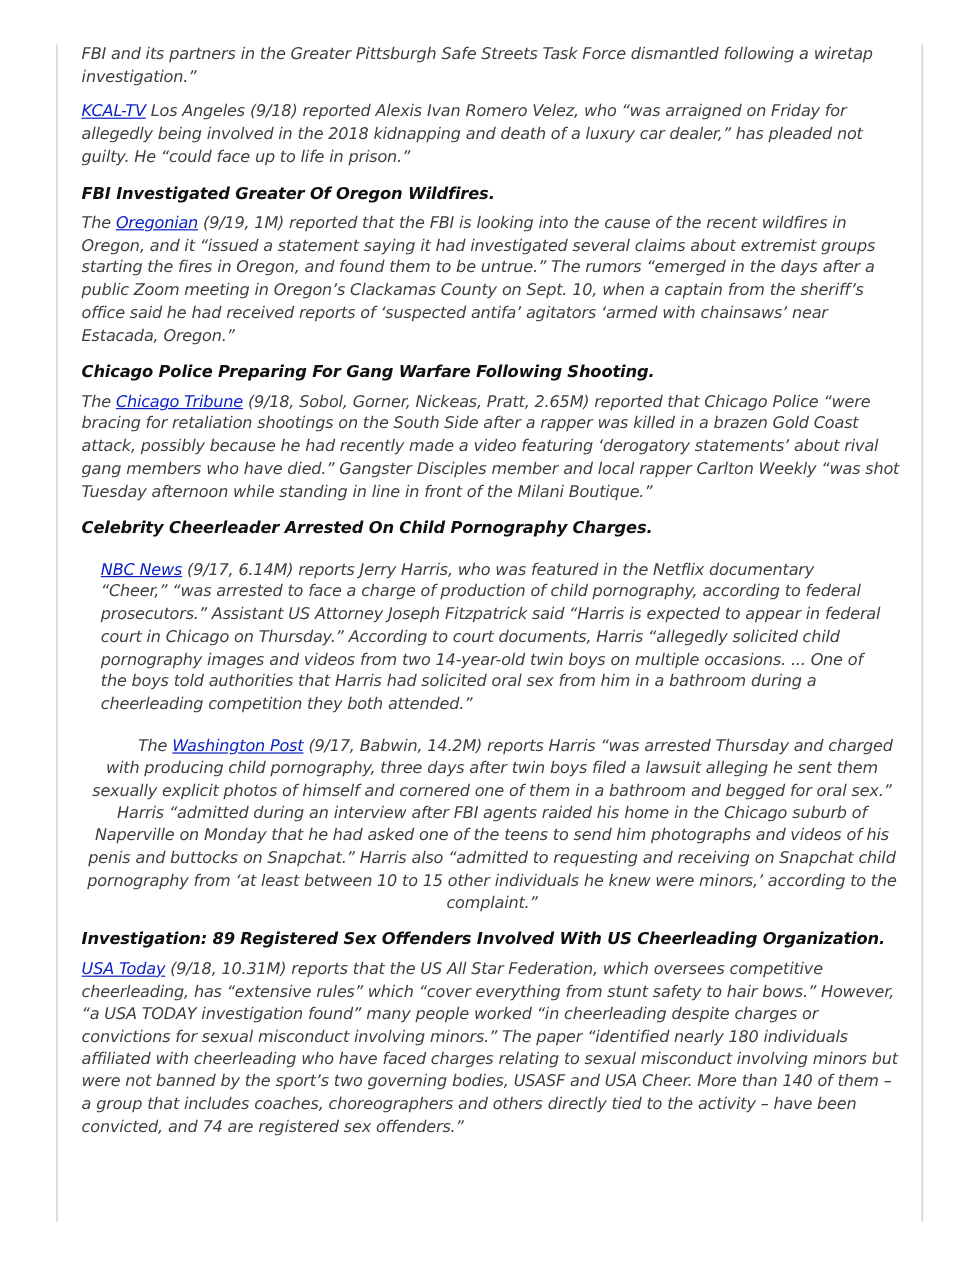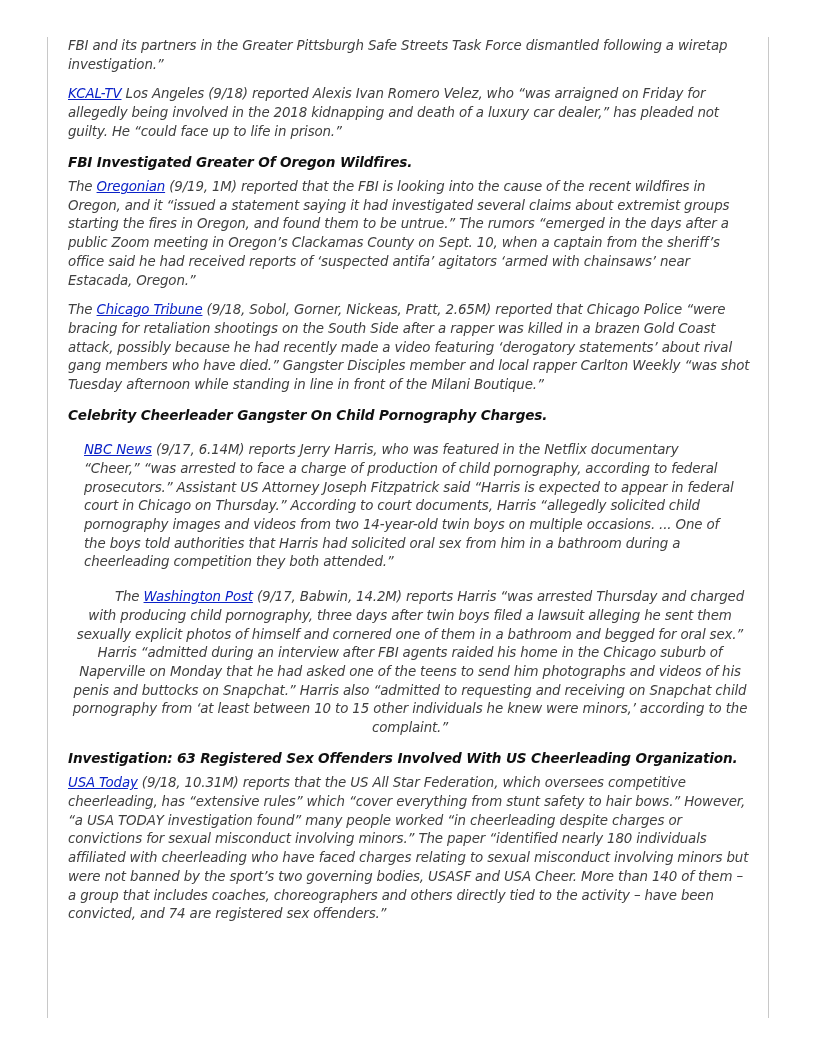--- a/index.html
+++ b/index.html
@@ -36,27 +36,28 @@
   <section>
     <p class="para"><span></span><a href="#">KCAL-TV</a><span> Los Angeles (9/18) reported Alexis Ivan Romero Velez, who “was arraigned on Friday for allegedly being involved in the 2018 kidnapping and death of a luxury car dealer,” has pleaded not guilty. He “could face up to life in prison.”</span></p>
   </section>
 
   <section>
     <h3>FBI Investigated Greater Of Oregon Wildfires.</h3>
     <p class="para"><span>The </span><a href="#">Oregonian</a><span> (9/19, 1M) reported that the FBI is looking into the cause of the recent wildfires in Oregon, and it “issued a statement saying it had investigated several claims about extremist groups starting the fires in Oregon, and found them to be untrue.” The rumors “emerged in the days after a public Zoom meeting in Oregon’s Clackamas County on Sept. 10, when a captain from the sheriff’s office said he had received reports of ‘suspected antifa’ agitators ‘armed with chainsaws’ near Estacada, Oregon.”</span></p>
   </section>
 
   <section>
+    <h3>Chicago Police Preparing For Gang Warfare Following Shooting.</h3>
     <p class="para"><span>The </span><a href="#">Chicago Tribune</a><span> (9/18, Sobol, Gorner, Nickeas, Pratt, 2.65M) reported that Chicago Police “were bracing for retaliation shootings on the South Side after a rapper was killed in a brazen Gold Coast attack, possibly because he had recently made a video featuring ‘derogatory statements’ about rival gang members who have died.” Gangster Disciples member and local rapper Carlton Weekly “was shot Tuesday afternoon while standing in line in front of the Milani Boutique.”</span></p>
   </section>
 
   <section>
-    <h3>Celebrity Cheerleader Gangster On Child Pornography Charges.</h3>
+    <h3>Celebrity Cheerleader Arrested On Child Pornography Charges.</h3>
     <p><span></span><a href="#">NBC News</a><span> (9/17, 6.14M) reports Jerry Harris, who was featured in the Netflix documentary “Cheer,” “was arrested to face a charge of production of child pornography, according to federal prosecutors.” Assistant US Attorney Joseph Fitzpatrick said “Harris is expected to appear in federal court in Chicago on Thursday.” According to court documents, Harris “allegedly solicited child pornography images and videos from two 14-year-old twin boys on multiple occasions. ... One of the boys told authorities that Harris had solicited oral sex from him in a bathroom during a cheerleading competition they both attended.”</span></p>
     <p class="para indent"><span>The </span><a href="#">Washington Post</a><span> (9/17, Babwin, 14.2M) reports Harris “was arrested Thursday and charged with producing child pornography, three days after twin boys filed a lawsuit alleging he sent them sexually explicit photos of himself and cornered one of them in a bathroom and begged for oral sex.” Harris “admitted during an interview after FBI agents raided his home in the Chicago suburb of Naperville on Monday that he had asked one of the teens to send him photographs and videos of his penis and buttocks on Snapchat.” Harris also “admitted to requesting and receiving on Snapchat child pornography from ‘at least between 10 to 15 other individuals he knew were minors,’ according to the complaint.”</span></p>
   </section>
 
   <section>
-    <h3>Investigation: 63 Registered Sex Offenders Involved With US Cheerleading Organization.</h3>
+    <h3>Investigation: 89 Registered Sex Offenders Involved With US Cheerleading Organization.</h3>
     <p class="para"><span></span><a href="#">USA Today</a><span> (9/18, 10.31M) reports that the US All Star Federation, which oversees competitive cheerleading, has “extensive rules” which “cover everything from stunt safety to hair bows.” However, “a USA TODAY investigation found” many people worked “in cheerleading despite charges or convictions for sexual misconduct involving minors.” The paper “identified nearly 180 individuals affiliated with cheerleading who have faced charges relating to sexual misconduct involving minors but were not banned by the sport’s two governing bodies, USASF and USA Cheer. More than 140 of them – a group that includes coaches, choreographers and others directly tied to the activity – have been convicted, and 74 are registered sex offenders.”</span></p>
   </section>
 
 </div>
 
 </body></html>

